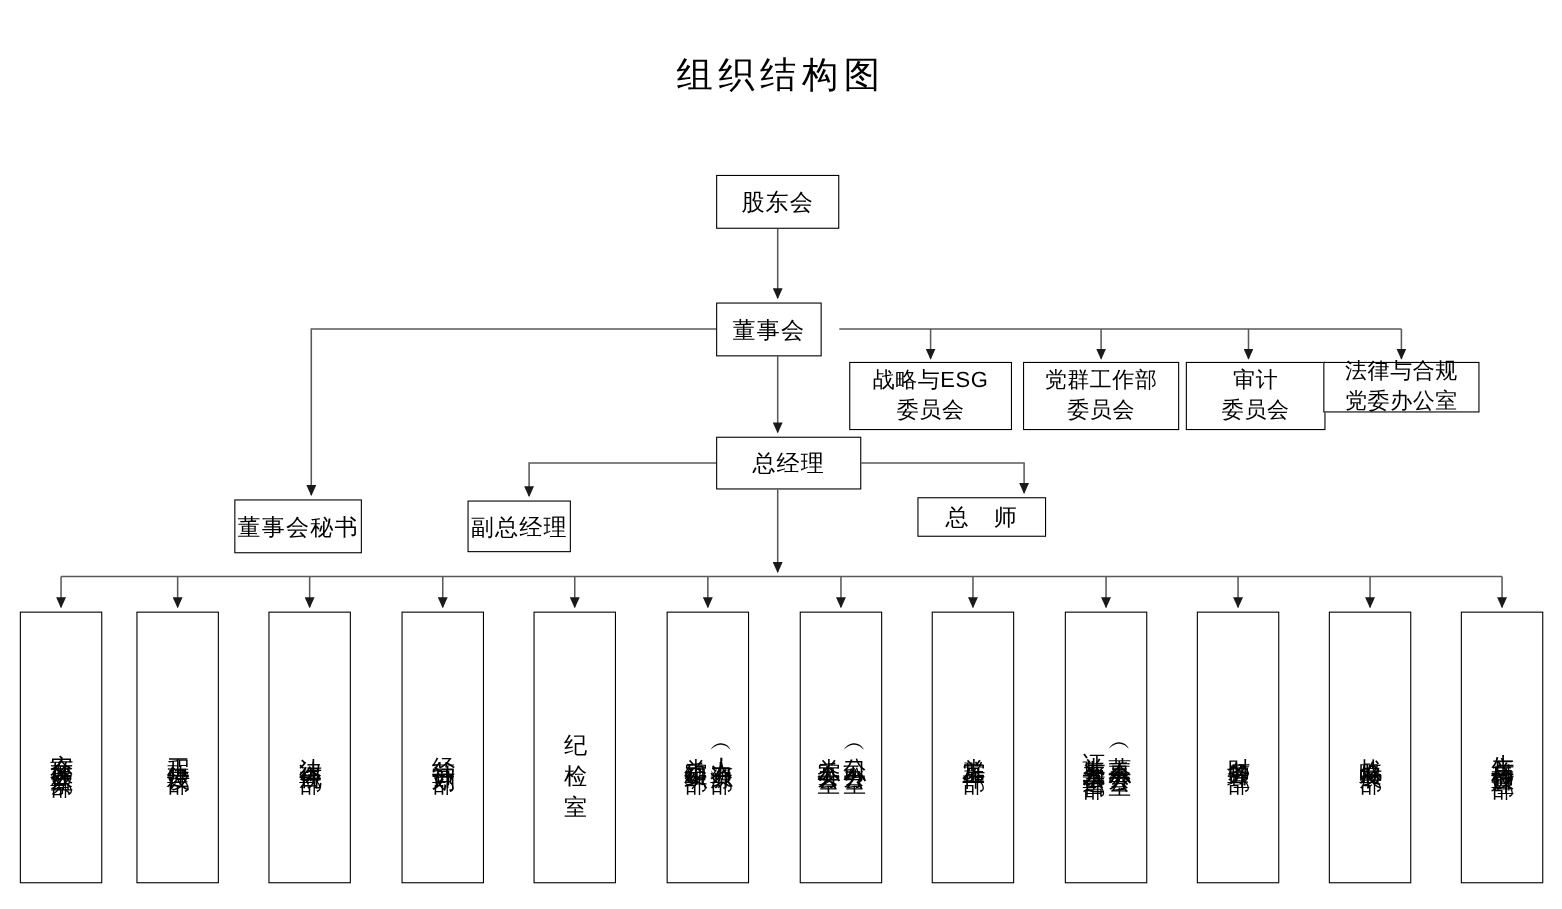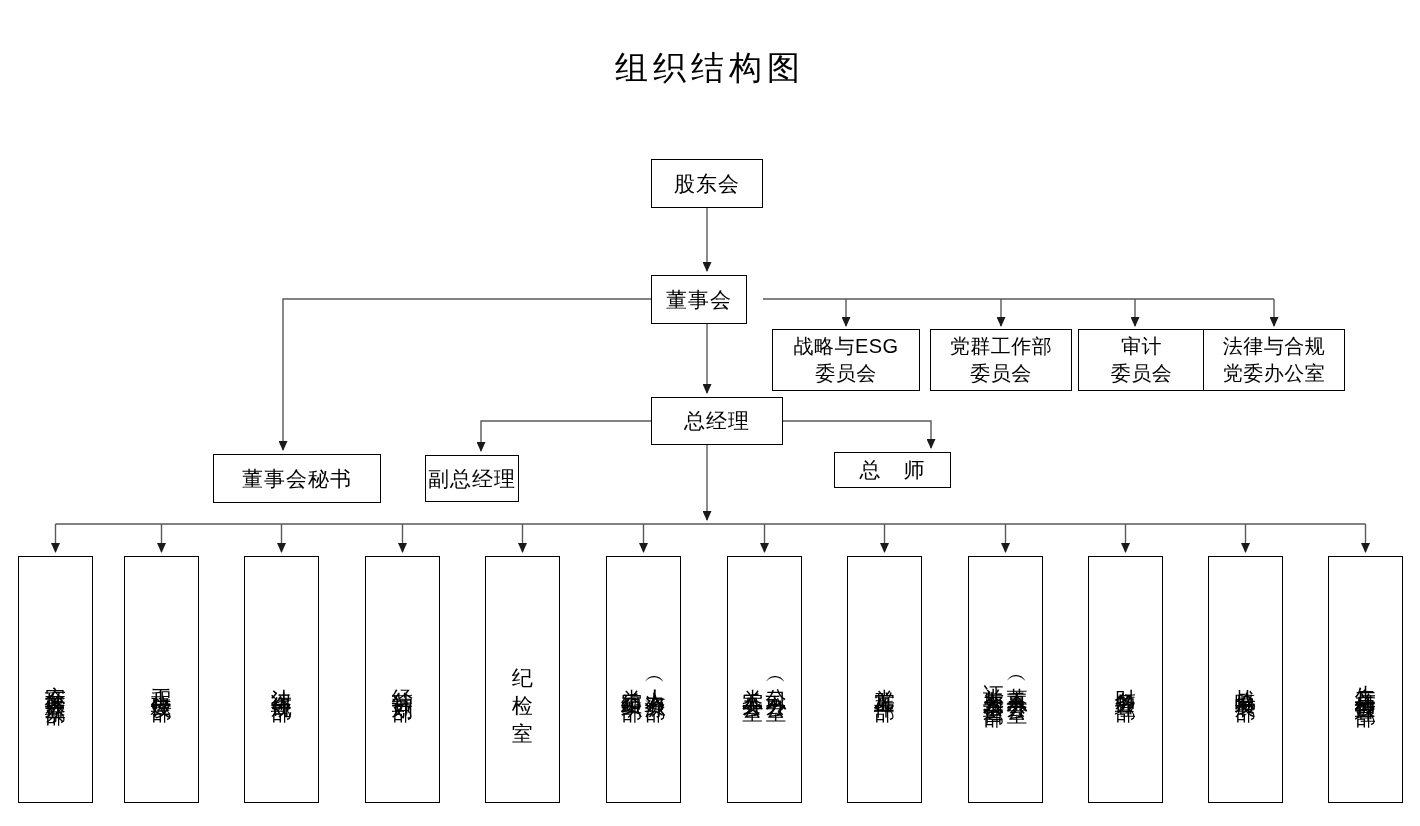--- a/index.html
+++ b/index.html
@@ -117,21 +117,21 @@
   </div>
 
   <div class="node" style="left:651px; top:275px; width:96px; height:49px">
     <span>董事会</span>
   </div>
 
   <div class="node" style="left:651px; top:397px; width:132px; height:48px">
     <span>总经理</span>
   </div>
 
-  <div class="node" style="left:213px; top:454px; width:168px; height:49px">
+  <div class="node" style="left:213px; top:454px; width:116px; height:49px">
     <span>董事会秘书</span>
   </div>
 
   <div class="node" style="left:425px; top:455px; width:94px; height:47px">
     <span>副总经理</span>
   </div>
 
   <div class="node" style="left:834px; top:452px; width:117px; height:36px">
     <span>总　师</span>
   </div>
@@ -150,21 +150,21 @@
     </div>
   </div>
 
   <div class="node committee" style="left:1078px; top:329px; width:127px; height:62px">
     <div>
       <div>审计</div>
       <div>委员会</div>
     </div>
   </div>
 
-  <div class="node committee" style="left:1203px; top:329px; width:142px; height:62px">
+  <div class="node committee" style="left:1203px; top:329px; width:142px; height:46px">
     <div>
       <div>法律与合规</div>
       <div>党委办公室</div>
     </div>
   </div>
 
   <div class="dept" style="left:18px">
     <div class="vtext">
       <div class="vcol">安全环保监察部</div>
     </div>

